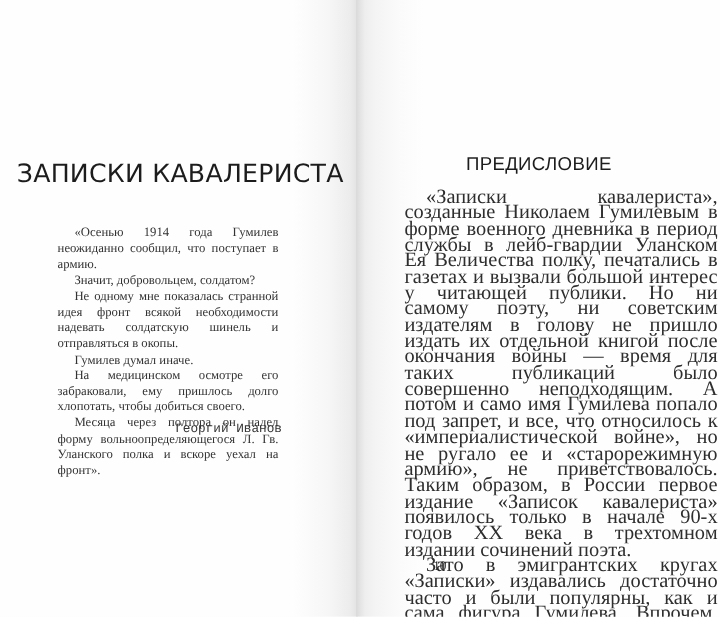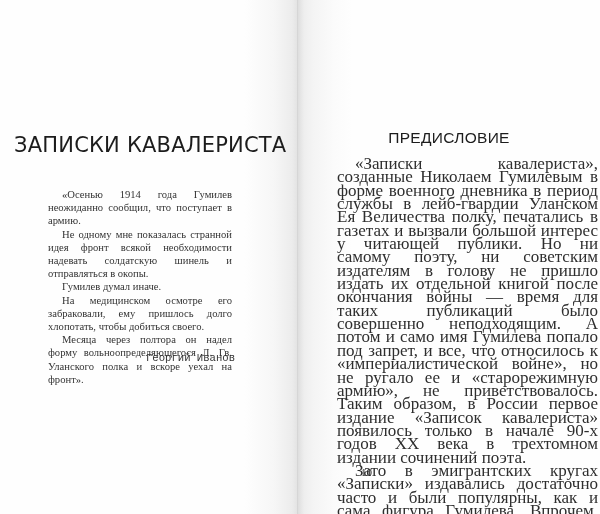--- a/index.html
+++ b/index.html
@@ -48,20 +48,21 @@
     font-family: Liberation Serif, serif; font-size: 11px; color: #222;
   }
 </style>
 </head>
 <body>
 
 <div class="page page-left">
   <h1 class="chapter-title">ЗАПИСКИ КАВАЛЕРИСТА</h1>
   <div class="epigraph">
     <p class="first">«Осенью 1914 года Гумилев неожиданно сообщил, что поступает в армию.</p>
+    <p>Значит, добровольцем, солдатом?</p>
     <p>Не одному мне показалась странной идея фронт всякой необходимости надевать солдатскую шинель и отправляться в окопы.</p>
     <p>Гумилев думал иначе.</p>
     <p>На медицинском осмотре его забраковали, ему пришлось долго хлопотать, чтобы добиться своего.</p>
     <p>Месяца через полтора он надел форму вольноопределяющегося Л. Гв. Уланского полка и вскоре уехал на фронт».</p>
   </div>
   <div class="epigraph-author">Георгий Иванов</div>
 </div>
 
 <div class="page page-right"></div>
 <div class="gutter-line"></div>

